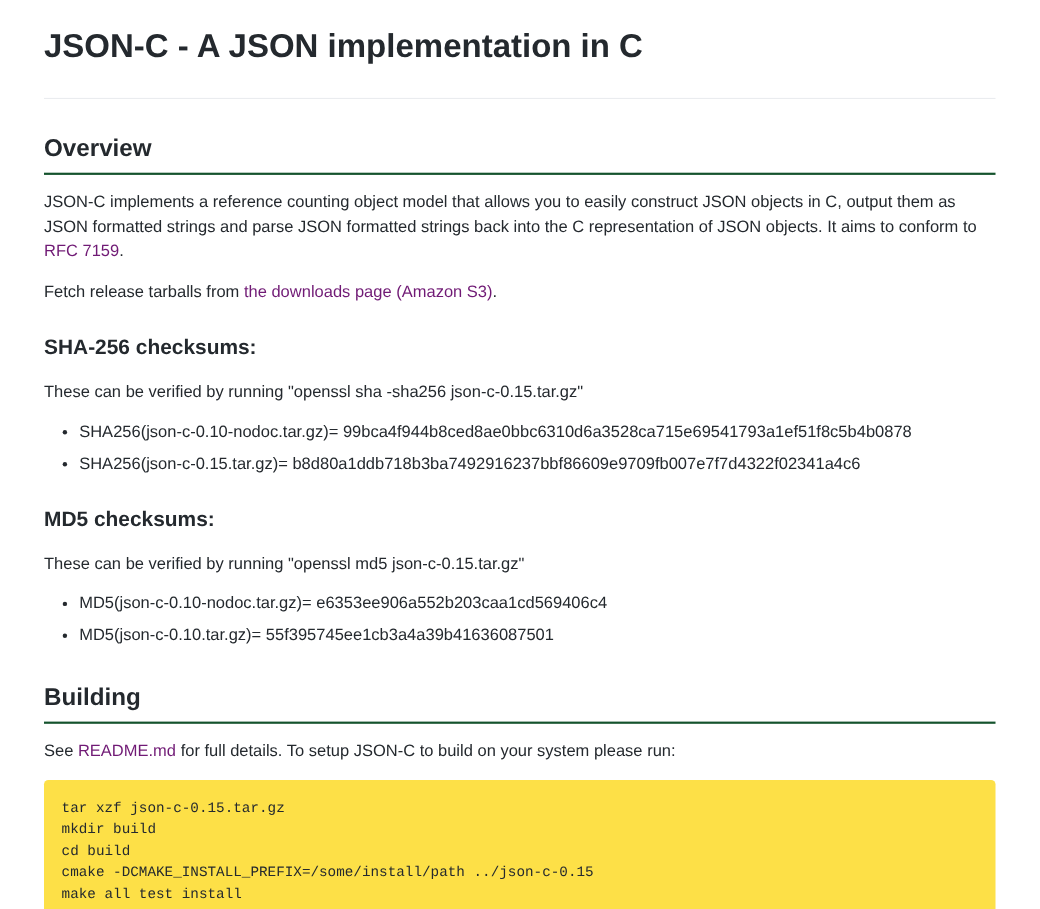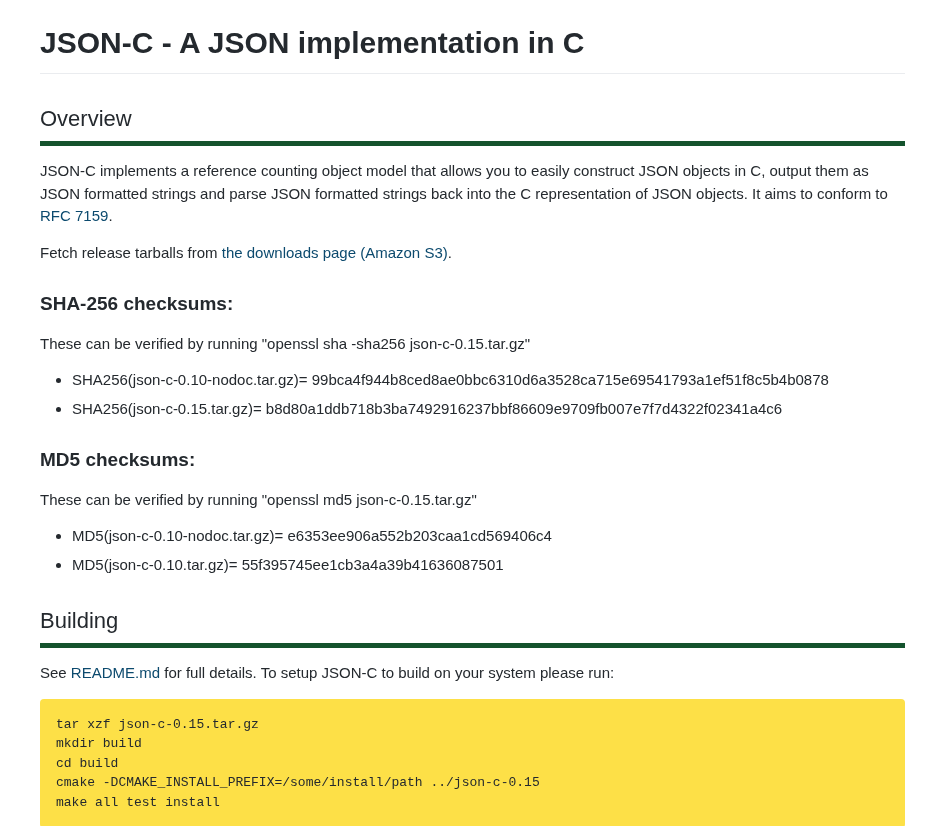--- a/index.html
+++ b/index.html
@@ -9,40 +9,40 @@
     margin: 0;
     padding: 20px 40px;
     font-size: 15px;
     line-height: 1.5;
     width: 945px;
   }
   h1 {
     font-weight: 600;
     font-size: 30px;
     margin: 0 0 8px 0;
-    padding-bottom: 8px;
+    padding-bottom: 24px;
     border-bottom: 1px solid #eaecef;
   }
   h2 {
-    font-weight: 400;
+    font-weight: 700;
     font-size: 22px;
     margin: 28px 0 6px 0;
     padding-bottom: 6px;
-    border-bottom: 5px solid #14532d;
+    border-bottom: 2px solid #14532d;
   }
   h3 {
     font-weight: 700;
     font-size: 19px;
     margin: 26px 0 10px 0;
   }
   p {
     margin: 14px 0;
   }
   a {
-    color: #0c4a6e;
+    color: #701a75;
     text-decoration: none;
   }
   ul {
     padding-left: 32px;
     margin: 10px 0;
   }
   li {
     margin: 6px 0;
   }
   pre {

